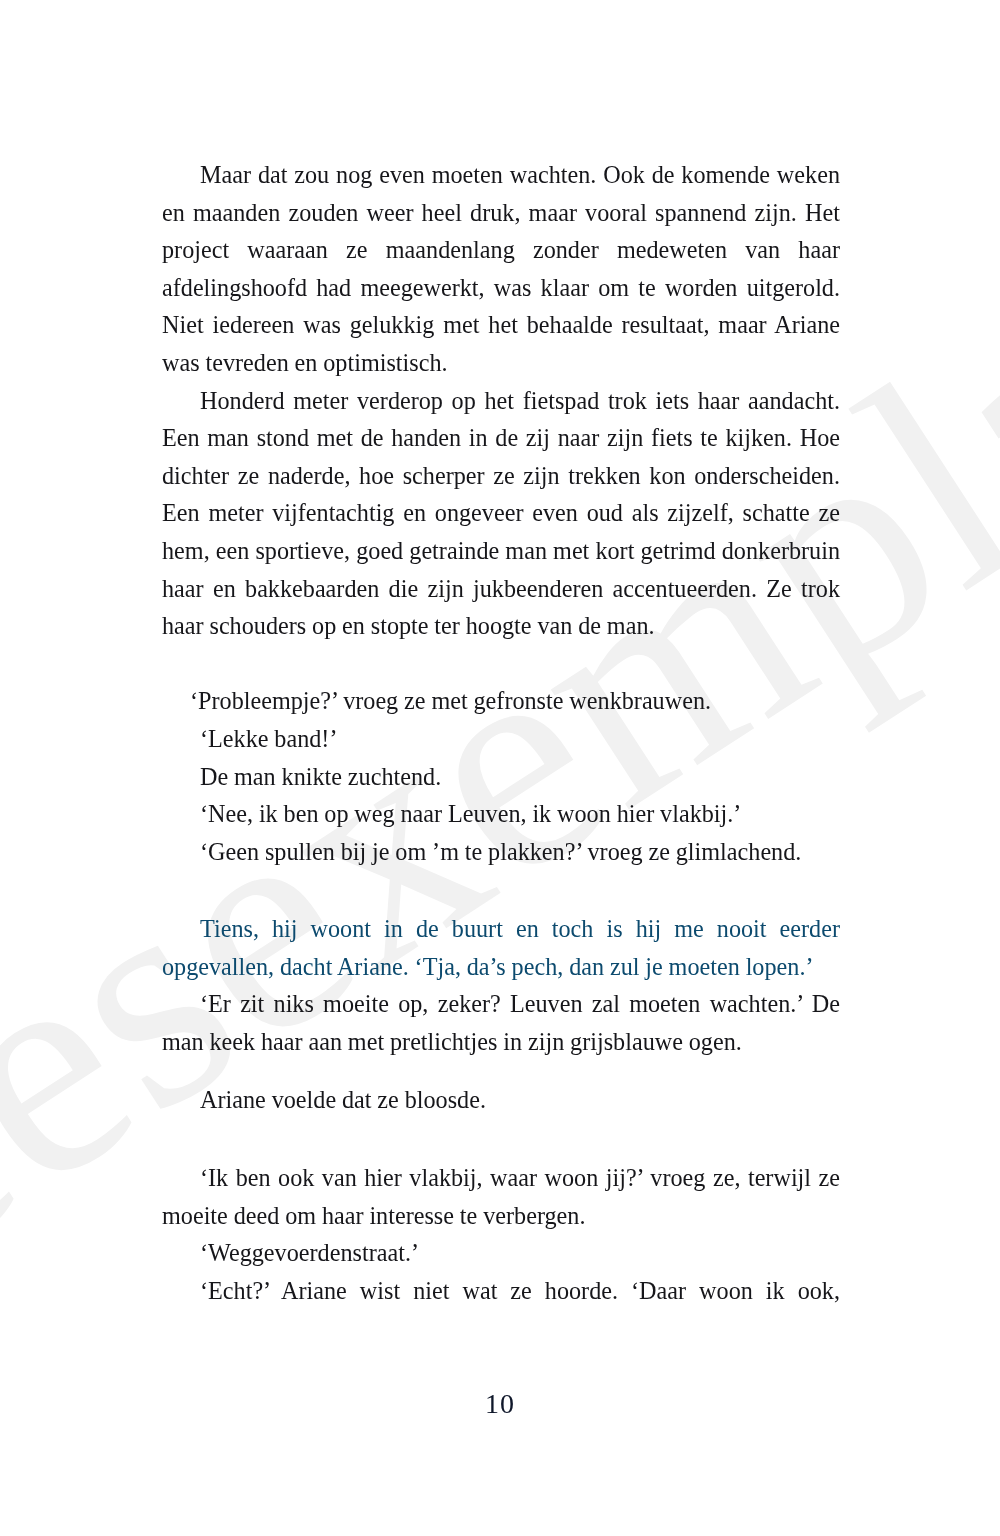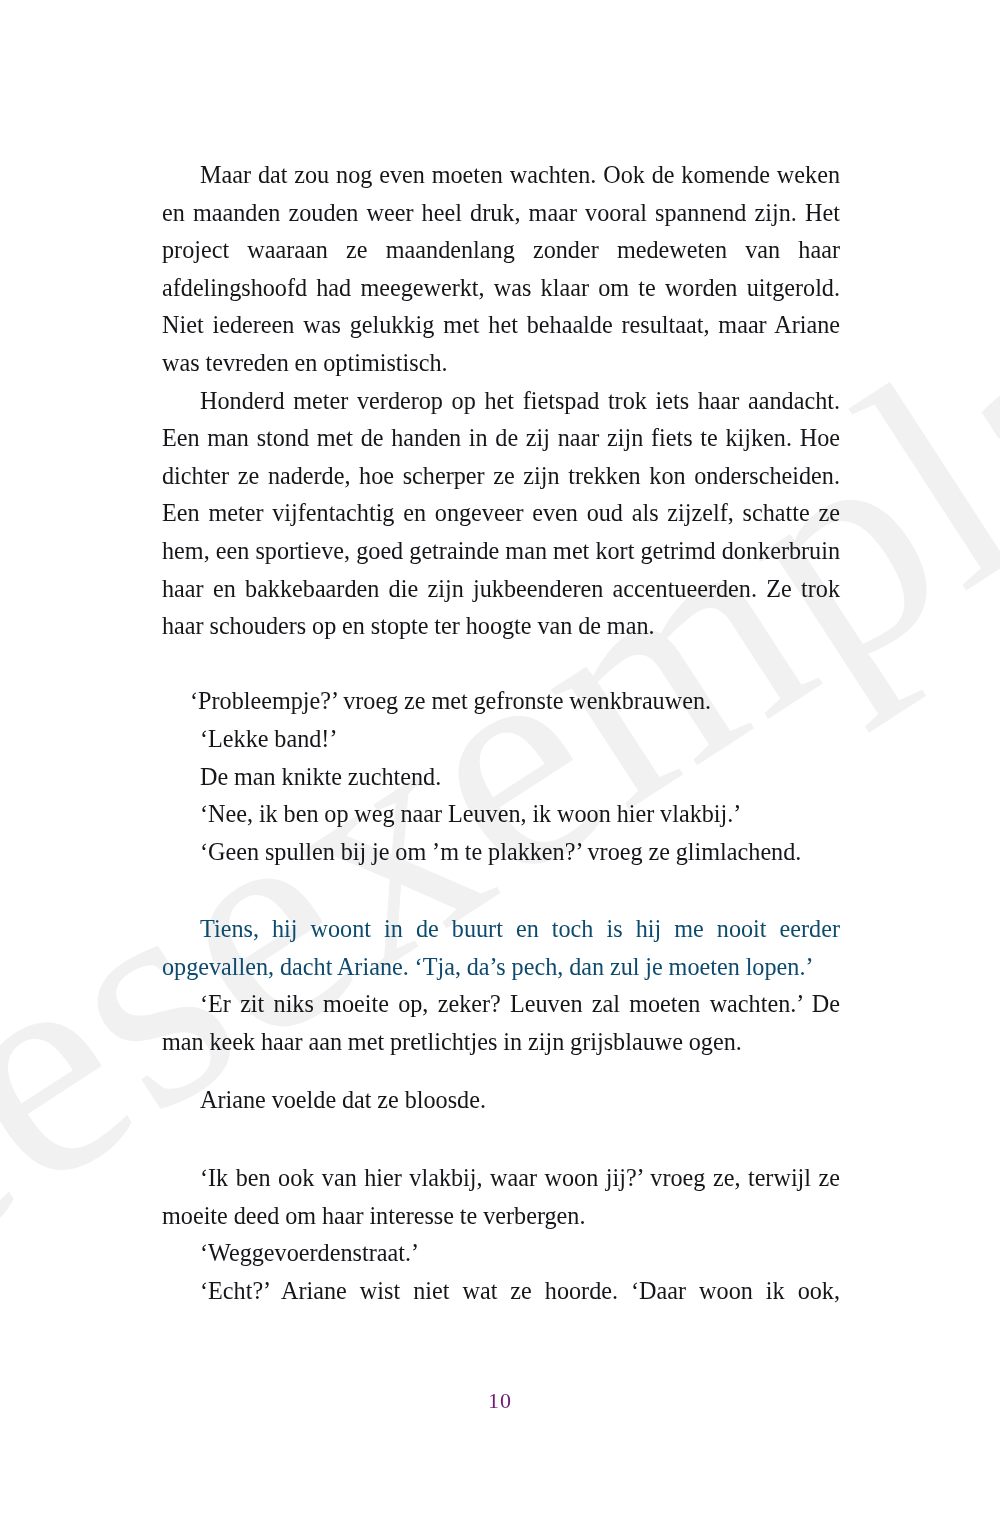--- a/index.html
+++ b/index.html
@@ -75,24 +75,24 @@
   #folio {
     position: absolute;
     left: 0;
     right: 0;
     top: 1388px;
     text-align: center;
     z-index: 2;
   }
   #folio .folio-num {
     font-family: "Liberation Serif", "DejaVu Serif", serif;
-    font-size: 22px;
+    font-size: 28px;
     font-variant: small-caps;
     letter-spacing: 1px;
-    color: #701a75;
+    color: #0f172a;
   }
 </style>
 </head>
 <body>
 
 <div id="page" style="background: rgb(255, 255, 255); width: 1000px; height: 1536px;">
 
   <div id="watermark-layer">
     <div id="watermark-text" style="color: rgb(241, 241, 241); transform: translate(-50%, -50%) rotate(-33deg);">Leesexemplaar</div>
   </div>

